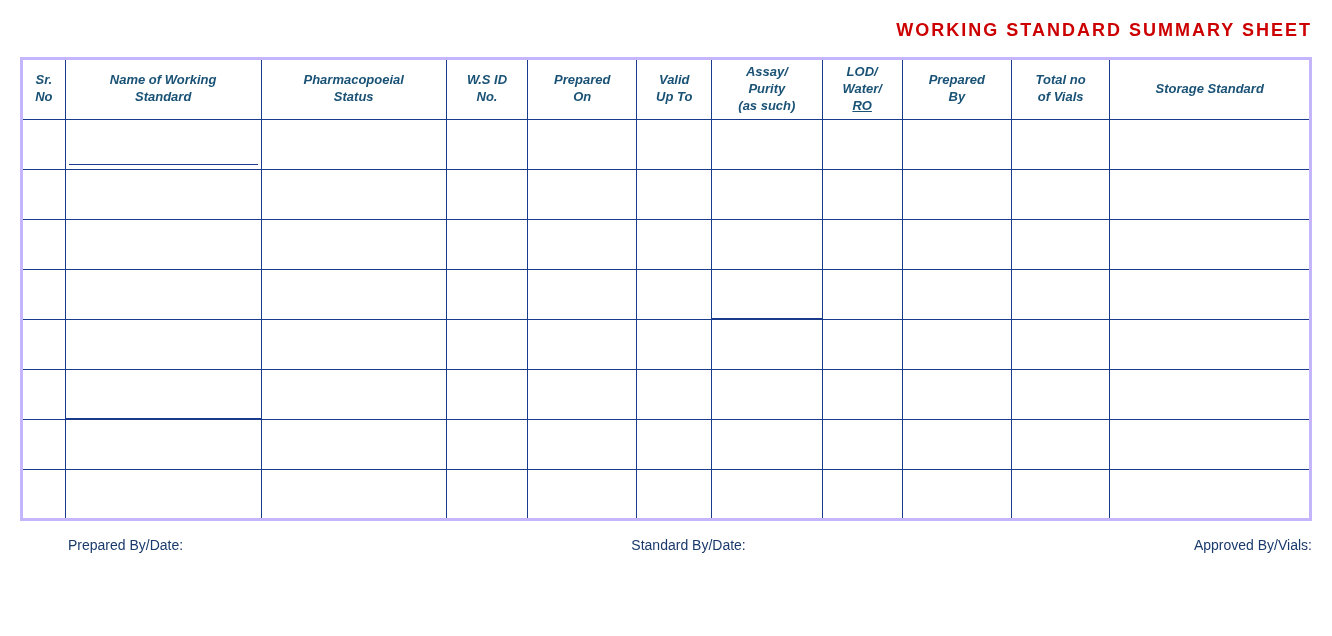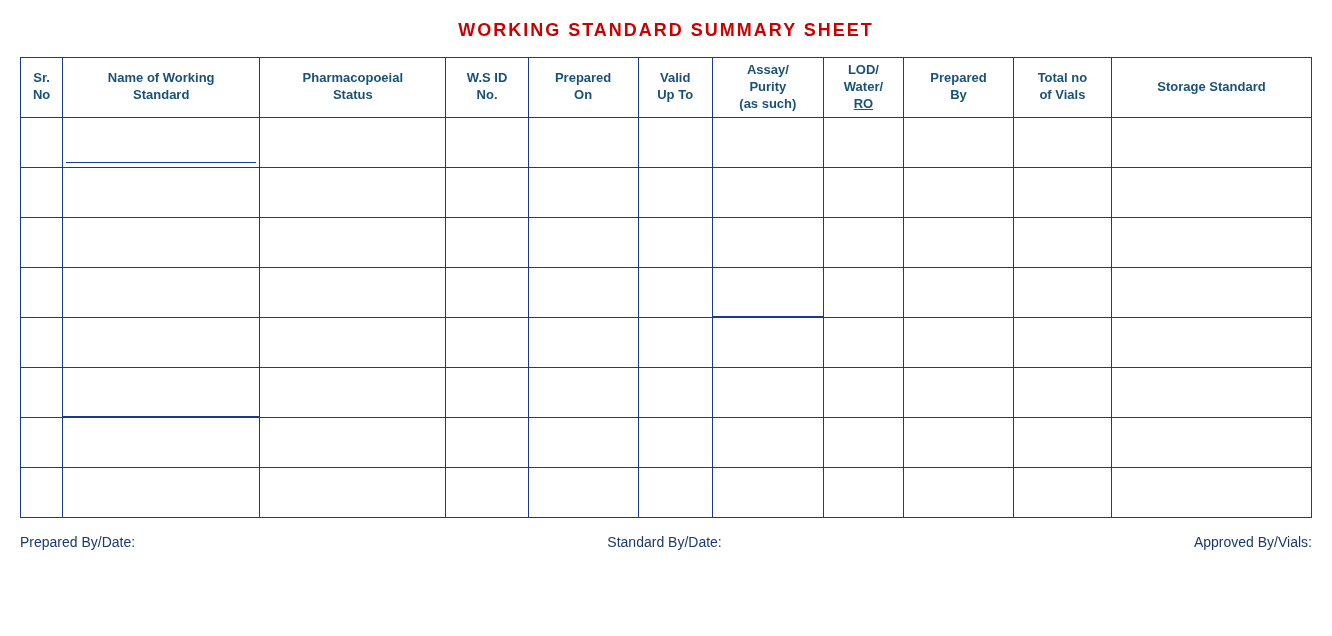--- a/index.html
+++ b/index.html
@@ -8,31 +8,32 @@
       padding: 0;
     }
     body {
       background: #ffffff;
       font-family: Arial, sans-serif;
       padding: 20px;
       width: 1332px;
       min-height: 636px;
     }
     .page-title {
-      text-align: center;
+      text-align: right;
       color: #cc0000;
       font-weight: bold;
       font-size: 18px;
       letter-spacing: 2px;
       margin-bottom: 16px;
     }
     .main-table {
       width: 100%;
       border-collapse: collapse;
-      border: 1px solid #c4b5fd;
+      border: 3px solid #c4b5fd;
+      font-style: italic;
     }
     .main-table th, .main-table td {
       border: 1px solid #1a3a8c;
       color: #1a5276;
       text-align: center;
       vertical-align: middle;
       font-size: 13px;
       padding: 4px 3px;
     }
     .main-table th {
@@ -45,20 +46,21 @@
     .footer-row {
       display: flex;
       justify-content: space-between;
       margin-top: 16px;
       color: #1a3a6c;
       font-size: 14px;
     }
     .footer-item {
       font-weight: normal;
       color: #1a3a6c;
+      margin-left: 48px;
     }
   </style>
 </head>
 <body>
 
 <div class="page-title">WORKING STANDARD SUMMARY SHEET</div>
 
 <table class="main-table">
   <thead>
     <tr>

